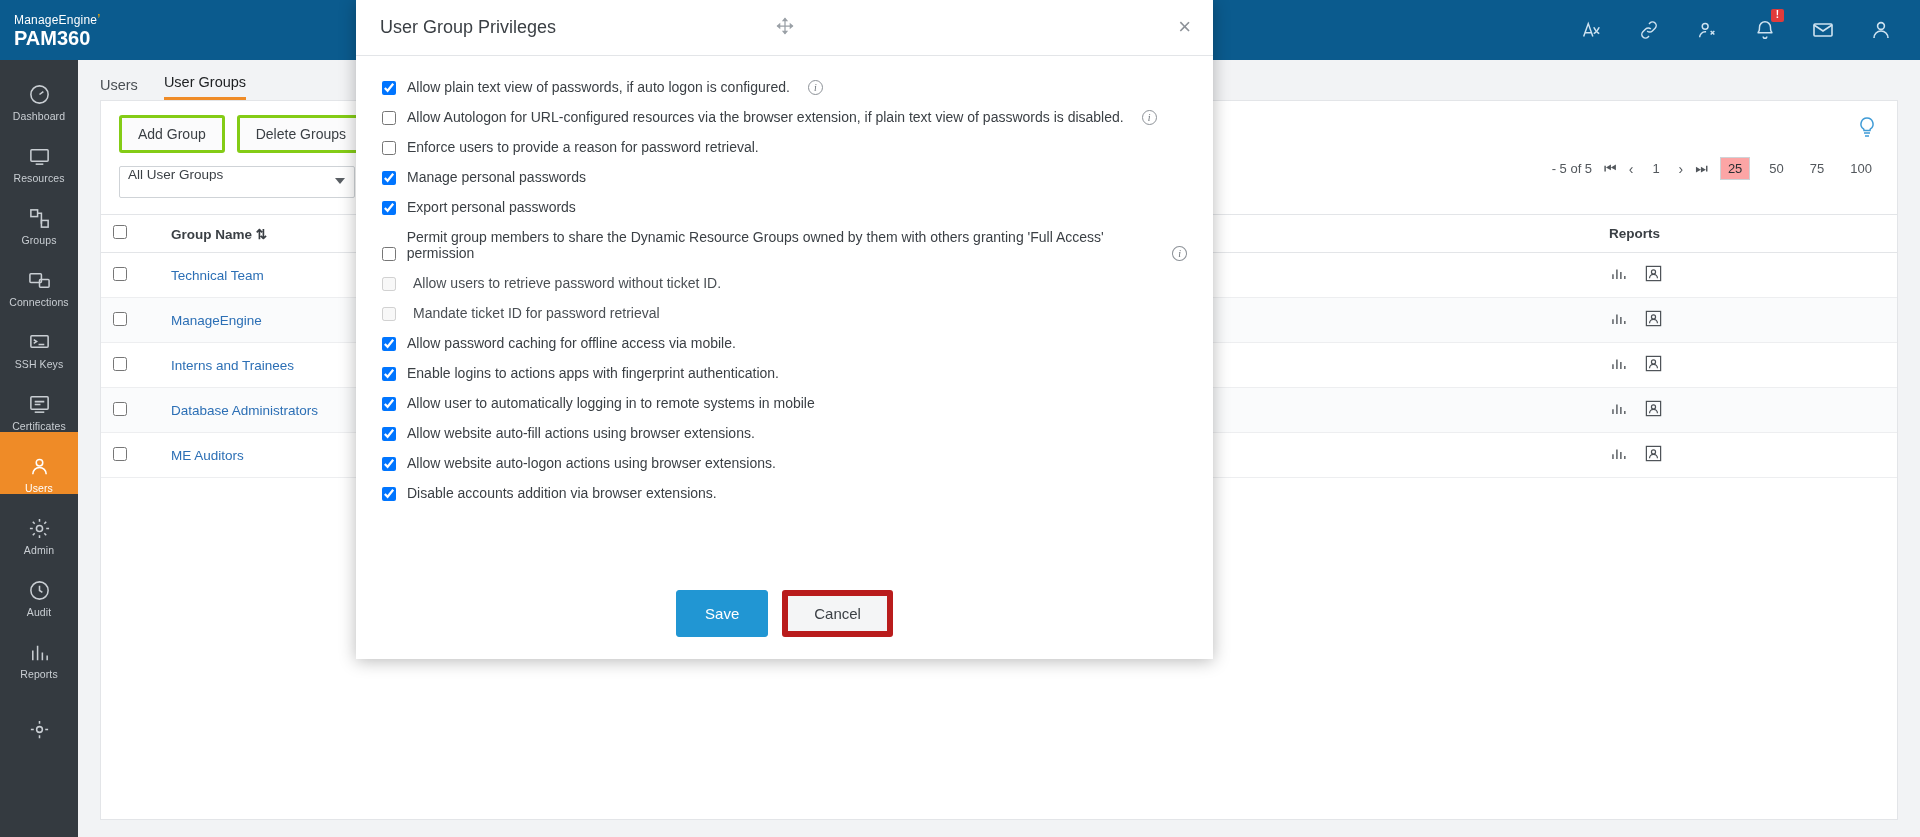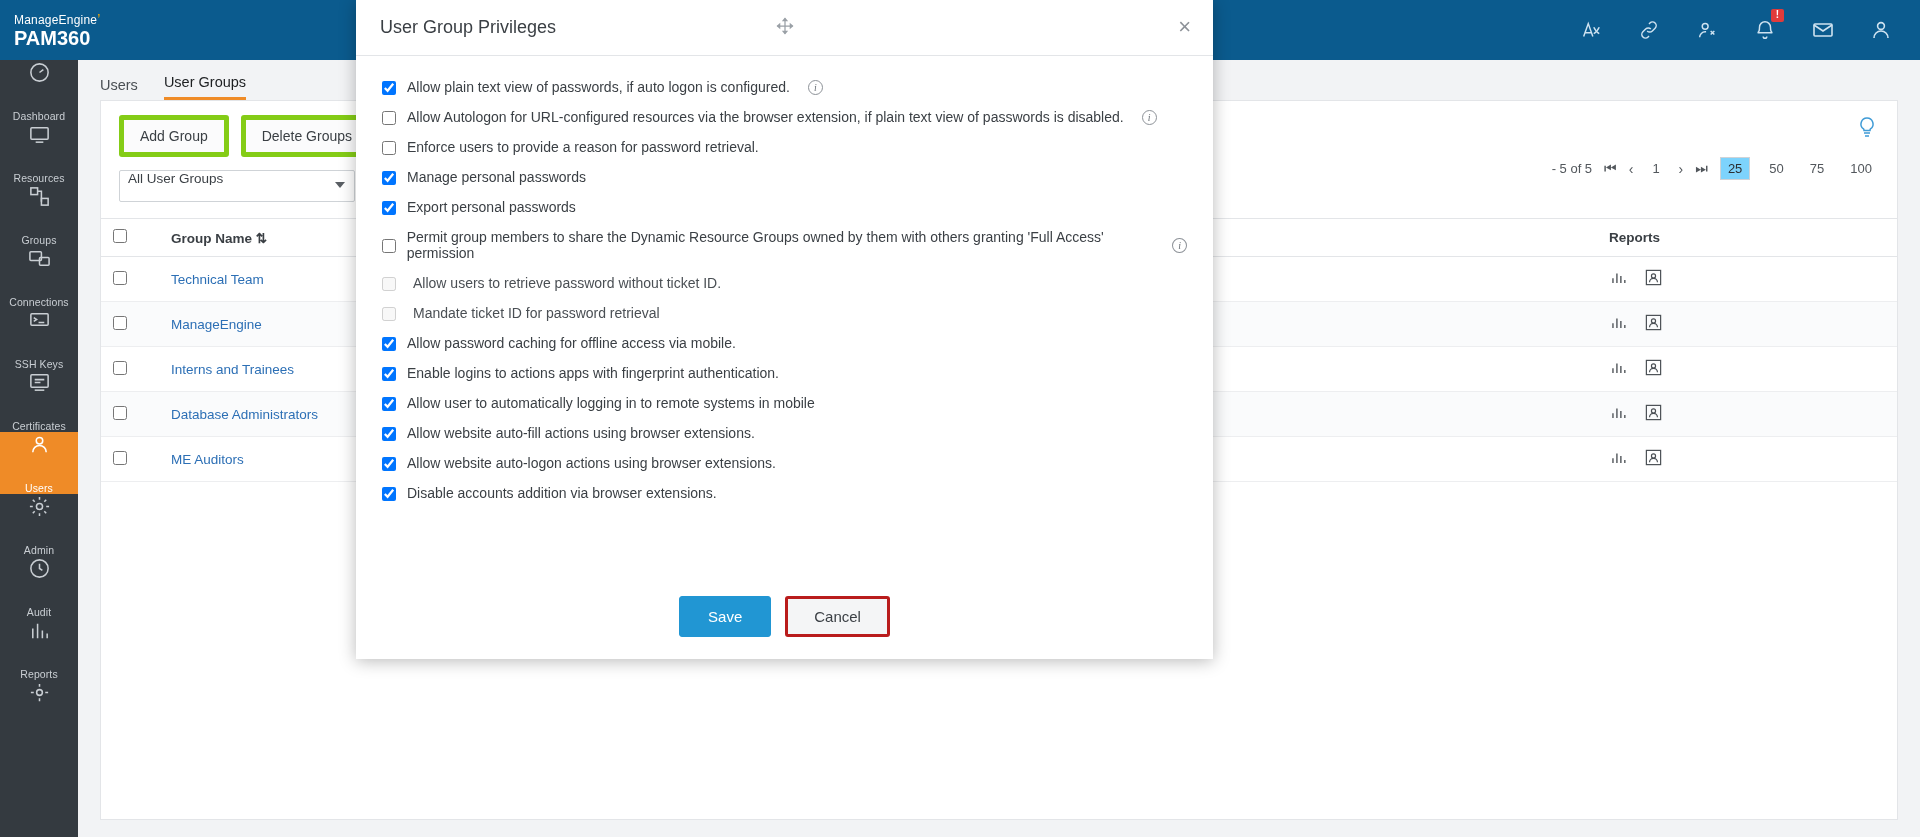--- a/index.html
+++ b/index.html
@@ -42,21 +42,21 @@
 
   
   .sidenav {
     position: absolute; top: 60px; left: 0; width: 78px; height: 777px;
     background: #343a40;
     display: flex; flex-direction: column; align-items: stretch;
     overflow: hidden;
   }
   .nav-item {
     height: 62px; display: flex; flex-direction: column; align-items: center;
-    justify-content: space-between; color: #c9ced3; cursor: pointer; gap: 3px;
+    justify-content: flex-end; color: #c9ced3; cursor: pointer; gap: 3px;
   }
   .nav-item .ni-ico { height: 25px; display: flex; align-items: center; justify-content: center; }
   .nav-item .ni-label { font-size: 10.5px; letter-spacing: .1px; }
   .nav-item.active { background: #ef8b27; color: #ffffff; }
 
   
   .content {
     position: absolute; top: 60px; left: 78px; width: 1842px; height: 777px;
     background: #f2f3f5;
   }
@@ -68,21 +68,21 @@
     font-size: 14.5px; color: #4a4f54; padding-bottom: 7px; cursor: pointer;
   }
   .tab.active { color: #1d1f21; border-bottom: 3px solid #ef8b27; font-weight: normal; }
 
   .panel {
     position: absolute; top: 40px; left: 22px; width: 1798px; height: 720px;
     background: #ffffff; border: 1px solid #e3e5e8;
   }
   .panel-toolbar { padding: 14px 18px 8px 18px; display: flex; align-items: center; gap: 12px; }
   .btn {
-    border: 5px solid #84cc16; background: #fbfbfc; color: #3a3f44;
+    border: 3px solid #84cc16; background: #fbfbfc; color: #3a3f44;
     font-size: 14px; padding: 8px 16px; border-radius: 3px; cursor: pointer;
   }
   .filter-row { padding: 4px 18px 10px 18px; display: flex; align-items: center; gap: 10px; position: relative; }
   .select {
     width: 236px; height: 32px; border: 1px solid #cfd3d7; background: #fff;
     font-size: 13.5px; color: #3a3f44; padding: 0 26px 16px 8px; border-radius: 2px;
     appearance: none; cursor: pointer;
   }
   .select-wrap { position: relative; }
   .select-wrap:after {
@@ -96,21 +96,21 @@
     color: #7a8087; font-size: 14px;
   }
 
   .pager {
     position: absolute; right: 18px; top: 56px; display: flex; align-items: center;
     gap: 12px; font-size: 13px; color: #52575c; text-align: center;
   }
   .pg-arrow { color: #52575c; cursor: pointer; font-size: 14px; }
   .pg-num { padding: 2px 7px; cursor: pointer; }
   .pg-size { padding: 3px 7px; cursor: pointer; color: #52575c; }
-  .pg-size.active { border: 1px solid #cfd3d7; background: #7dd3fc; color: #2b2f33; }
+  .pg-size.active { border: 1px solid #cfd3d7; background: #fca5a5; color: #2b2f33; }
   .help-bulb {
     position: absolute; right: 18px; top: 14px; width: 24px; height: 24px;
     color: #3f9bd6; cursor: pointer;
   }
 
   table.grid { width: 100%; border-collapse: collapse; margin-top: 6px; }
   table.grid thead th {
     text-align: left; font-size: 13.5px; color: #3a3f44; font-weight: bold;
     padding: 10px 12px; border-top: 1px solid #e3e5e8; border-bottom: 1px solid #e3e5e8;
     background: #ffffff;
@@ -136,41 +136,41 @@
   .drag-handle {
     position: absolute; left: 50%; top: 16px; transform: translateX(-50%);
     color: #9aa0a6; cursor: move;
   }
   .modal-close {
     position: absolute; right: 22px; top: 16px; font-size: 22px; color: #8d9298;
     cursor: pointer; line-height: 1;
   }
   .modal-body { flex: 1; padding: 16px 26px 0 26px; overflow: hidden; }
   .opt {
-    display: flex; align-items: center; gap: 11px; padding: 7px 0;
+    display: flex; align-items: flex-end; gap: 11px; padding: 7px 0;
     font-size: 14px; color: #3a3f44;
   }
   .opt input[type=checkbox] { width: 14px; height: 14px; margin-top: 2px; cursor: pointer; }
   .opt.indent { padding-left: 0; }
   .opt.indent .opt-label { padding-left: 6px; color: #4a4f54; }
   .info-ico {
     display: inline-flex; align-items: center; justify-content: center;
     width: 15px; height: 15px; border: 1px solid #8d9298; border-radius: 50%;
     font-size: 10px; color: #6b7177; margin-left: 7px; vertical-align: middle;
     cursor: pointer; font-style: italic; font-family: "Liberation Serif", serif;
   }
   .modal-footer {
     padding: 10px 0 22px 0; display: flex; justify-content: center; gap: 14px;
   }
   .btn-primary {
     background: #2196d3; border: 1px solid #2196d3; color: #fff;
     font-size: 15px; padding: 9px 28px; border-radius: 3px; cursor: pointer;
   }
   .btn-secondary {
-    background: #f4f5f6; border: 3px solid #b91c1c; color: #3a3f44;
+    background: #f4f5f6; border: 6px solid #b91c1c; color: #3a3f44;
     font-size: 15px; padding: 9px 26px; border-radius: 3px; cursor: pointer;
   }
 </style>
 </head>
 <body>
 
 <div class="app">
 
   <div class="topbar">
     <div class="logo-block">

